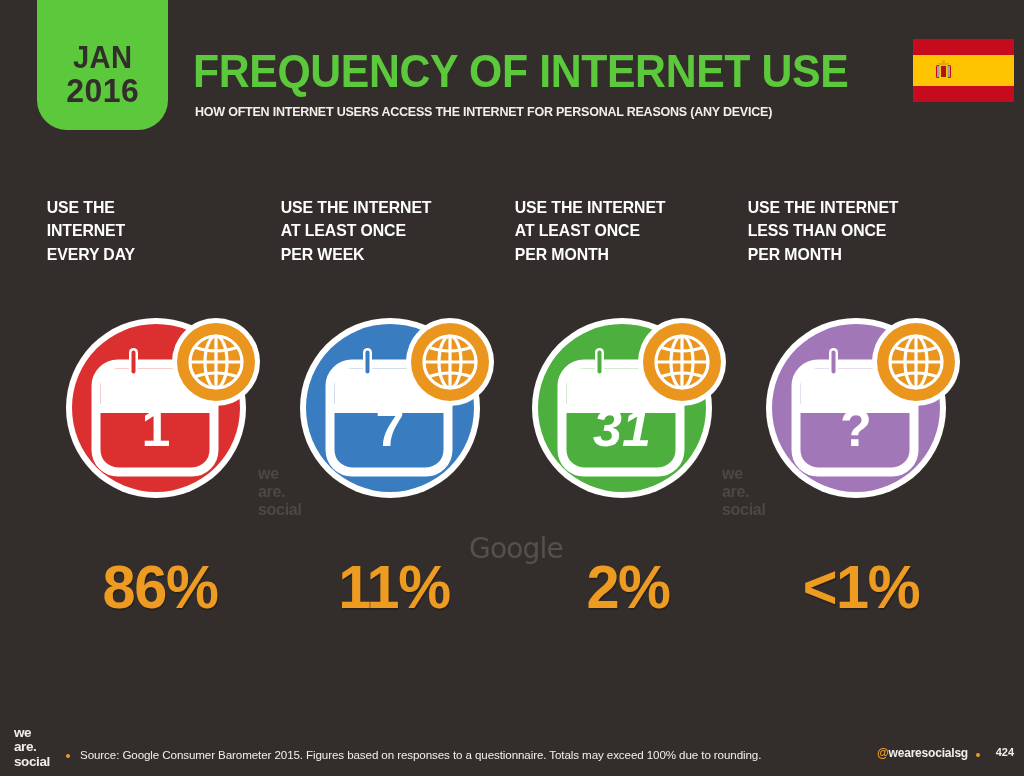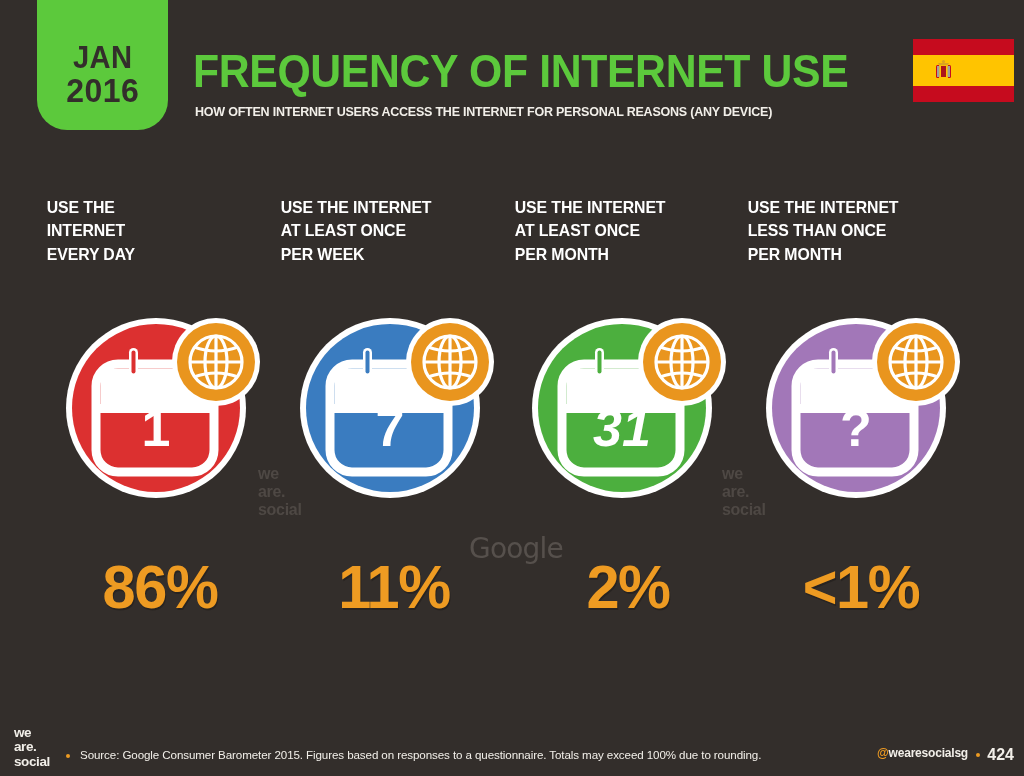--- a/index.html
+++ b/index.html
@@ -151,21 +151,21 @@
     color:#f2efe9; font-size:12px; font-weight:bold;
     letter-spacing:-0.2px;
   }
   #footer-handle .at { color:#EE9B22; }
   #footer-sep {
     position:absolute; right:44px; top:753px;
     width:4px; height:4px; background:#EE9B22; border-radius:50%;
   }
   #footer-page {
     position:absolute; right:10px; top:746px;
-    color:#f2efe9; font-size:16px; font-weight:bold;
+    color:#f2efe9; font-size:11px; font-weight:bold;
   }
 </style>
 </head>
 <body>
 
 <div id="date-badge">
   <div class="m">JAN</div>
   <div class="y">2016</div>
 </div>
 

